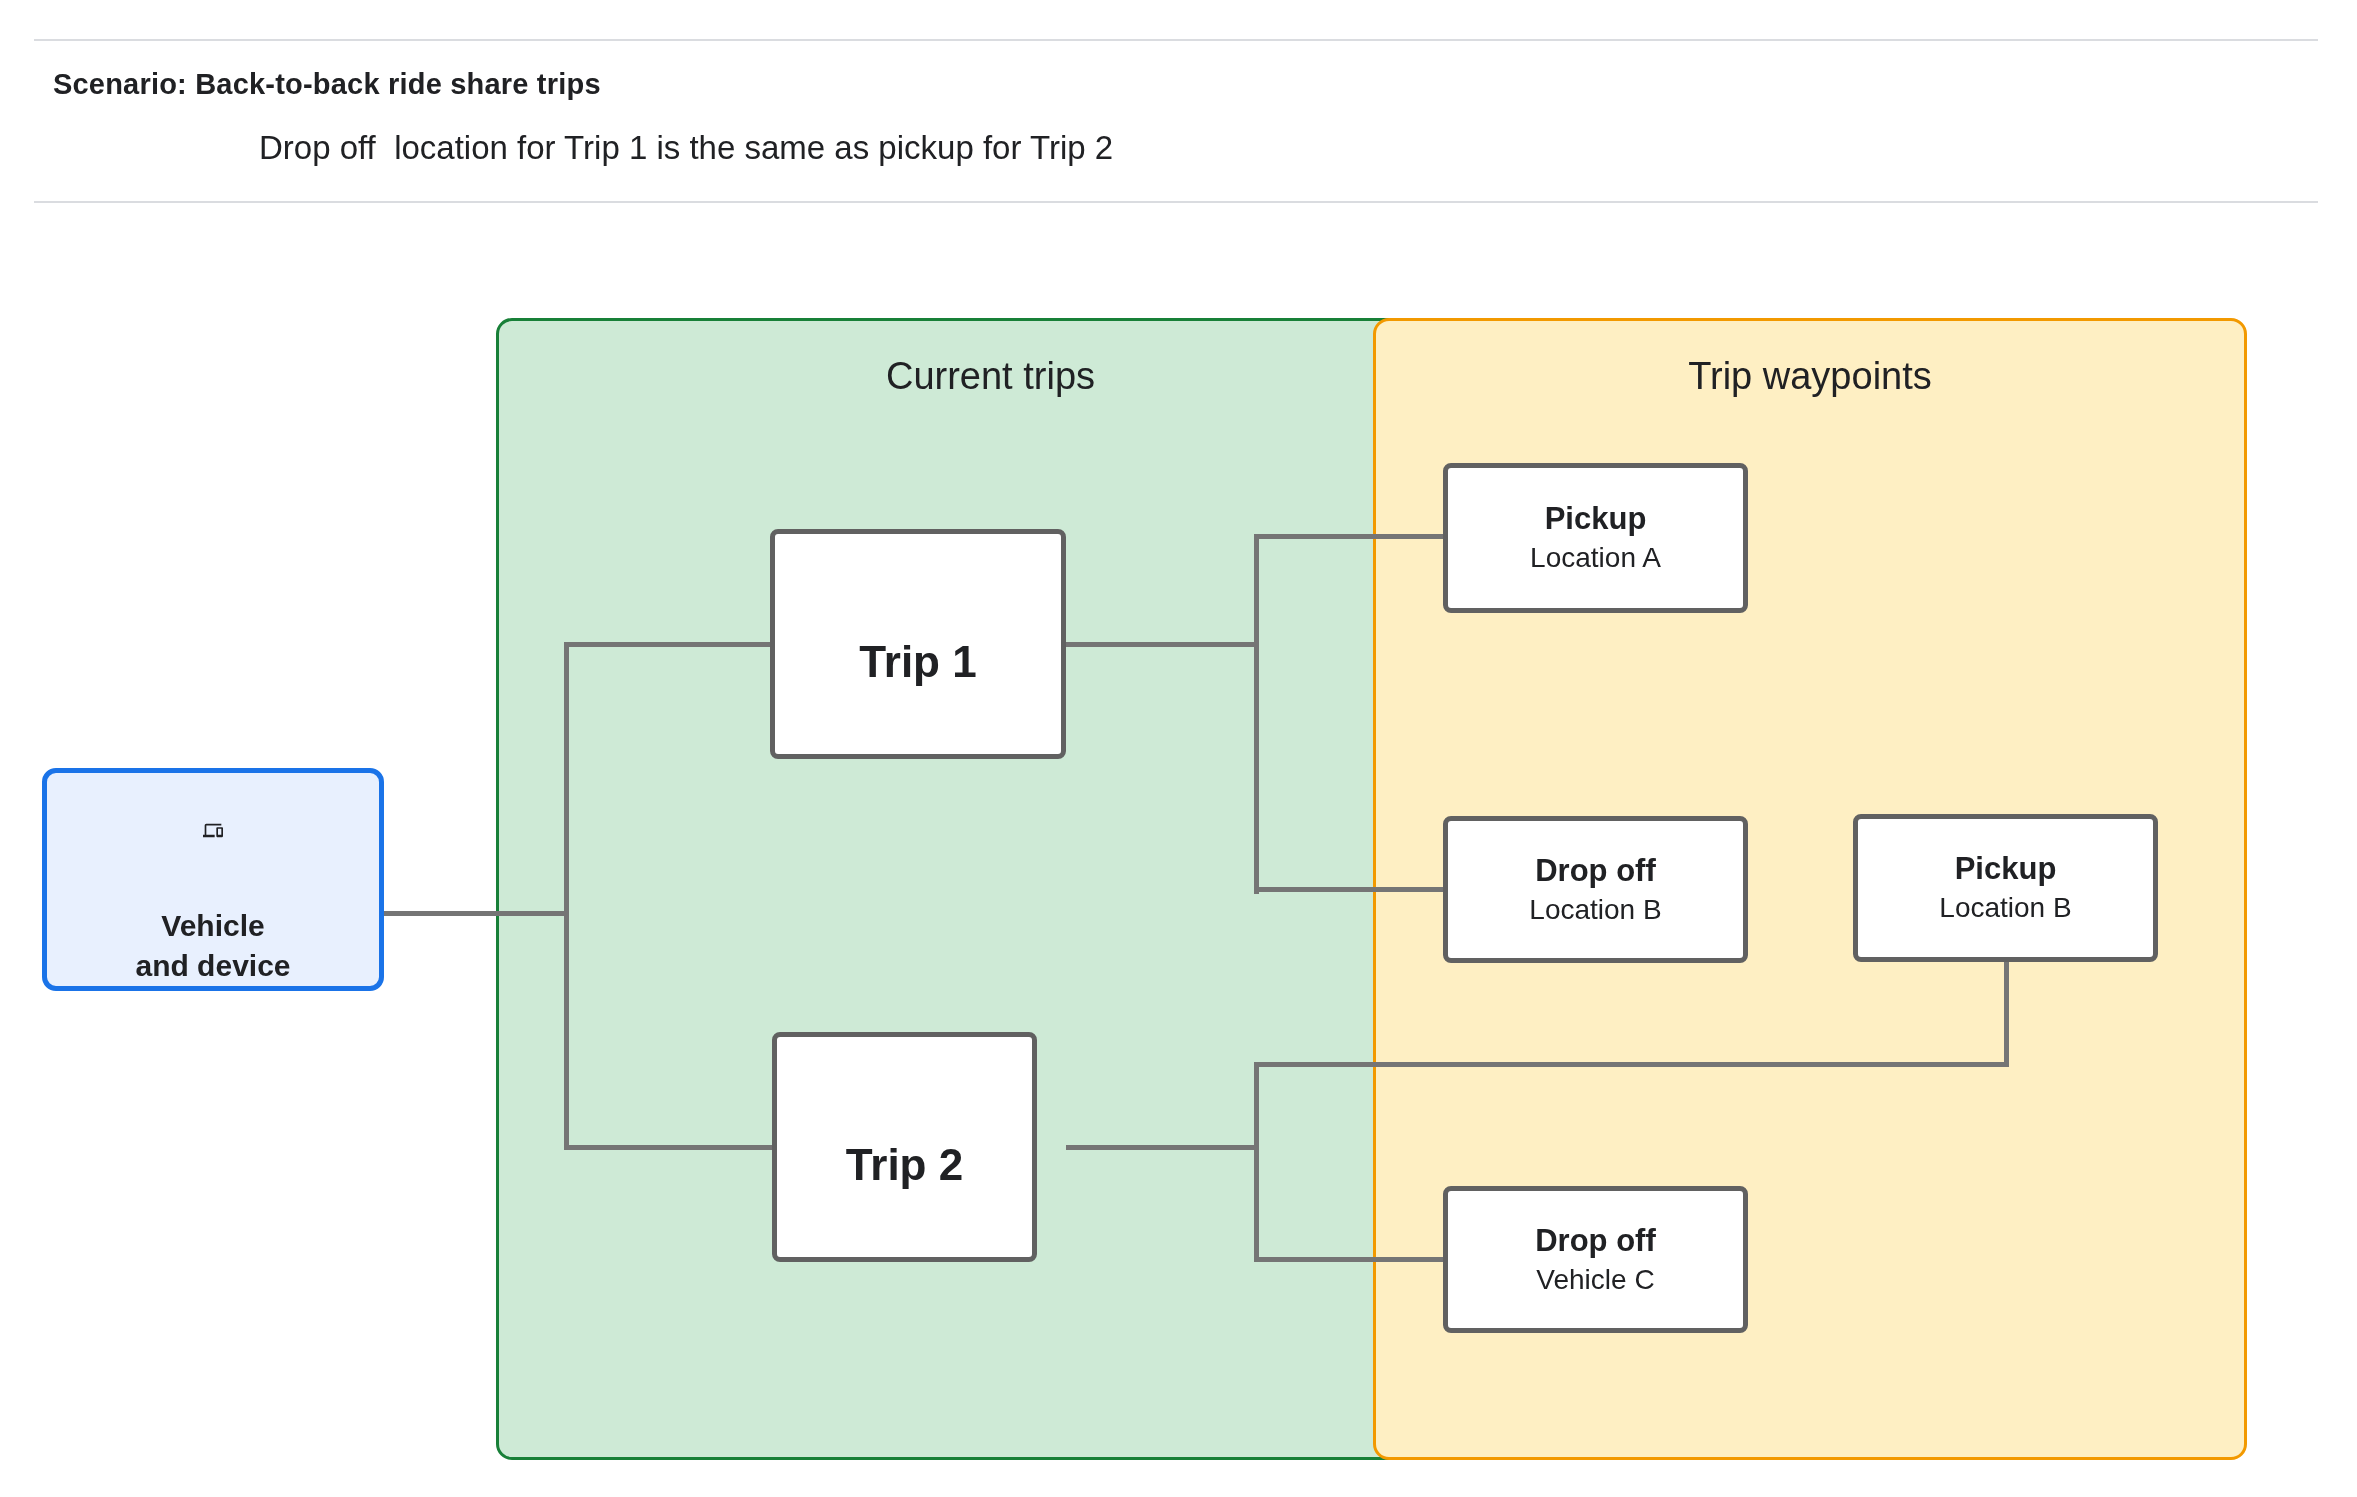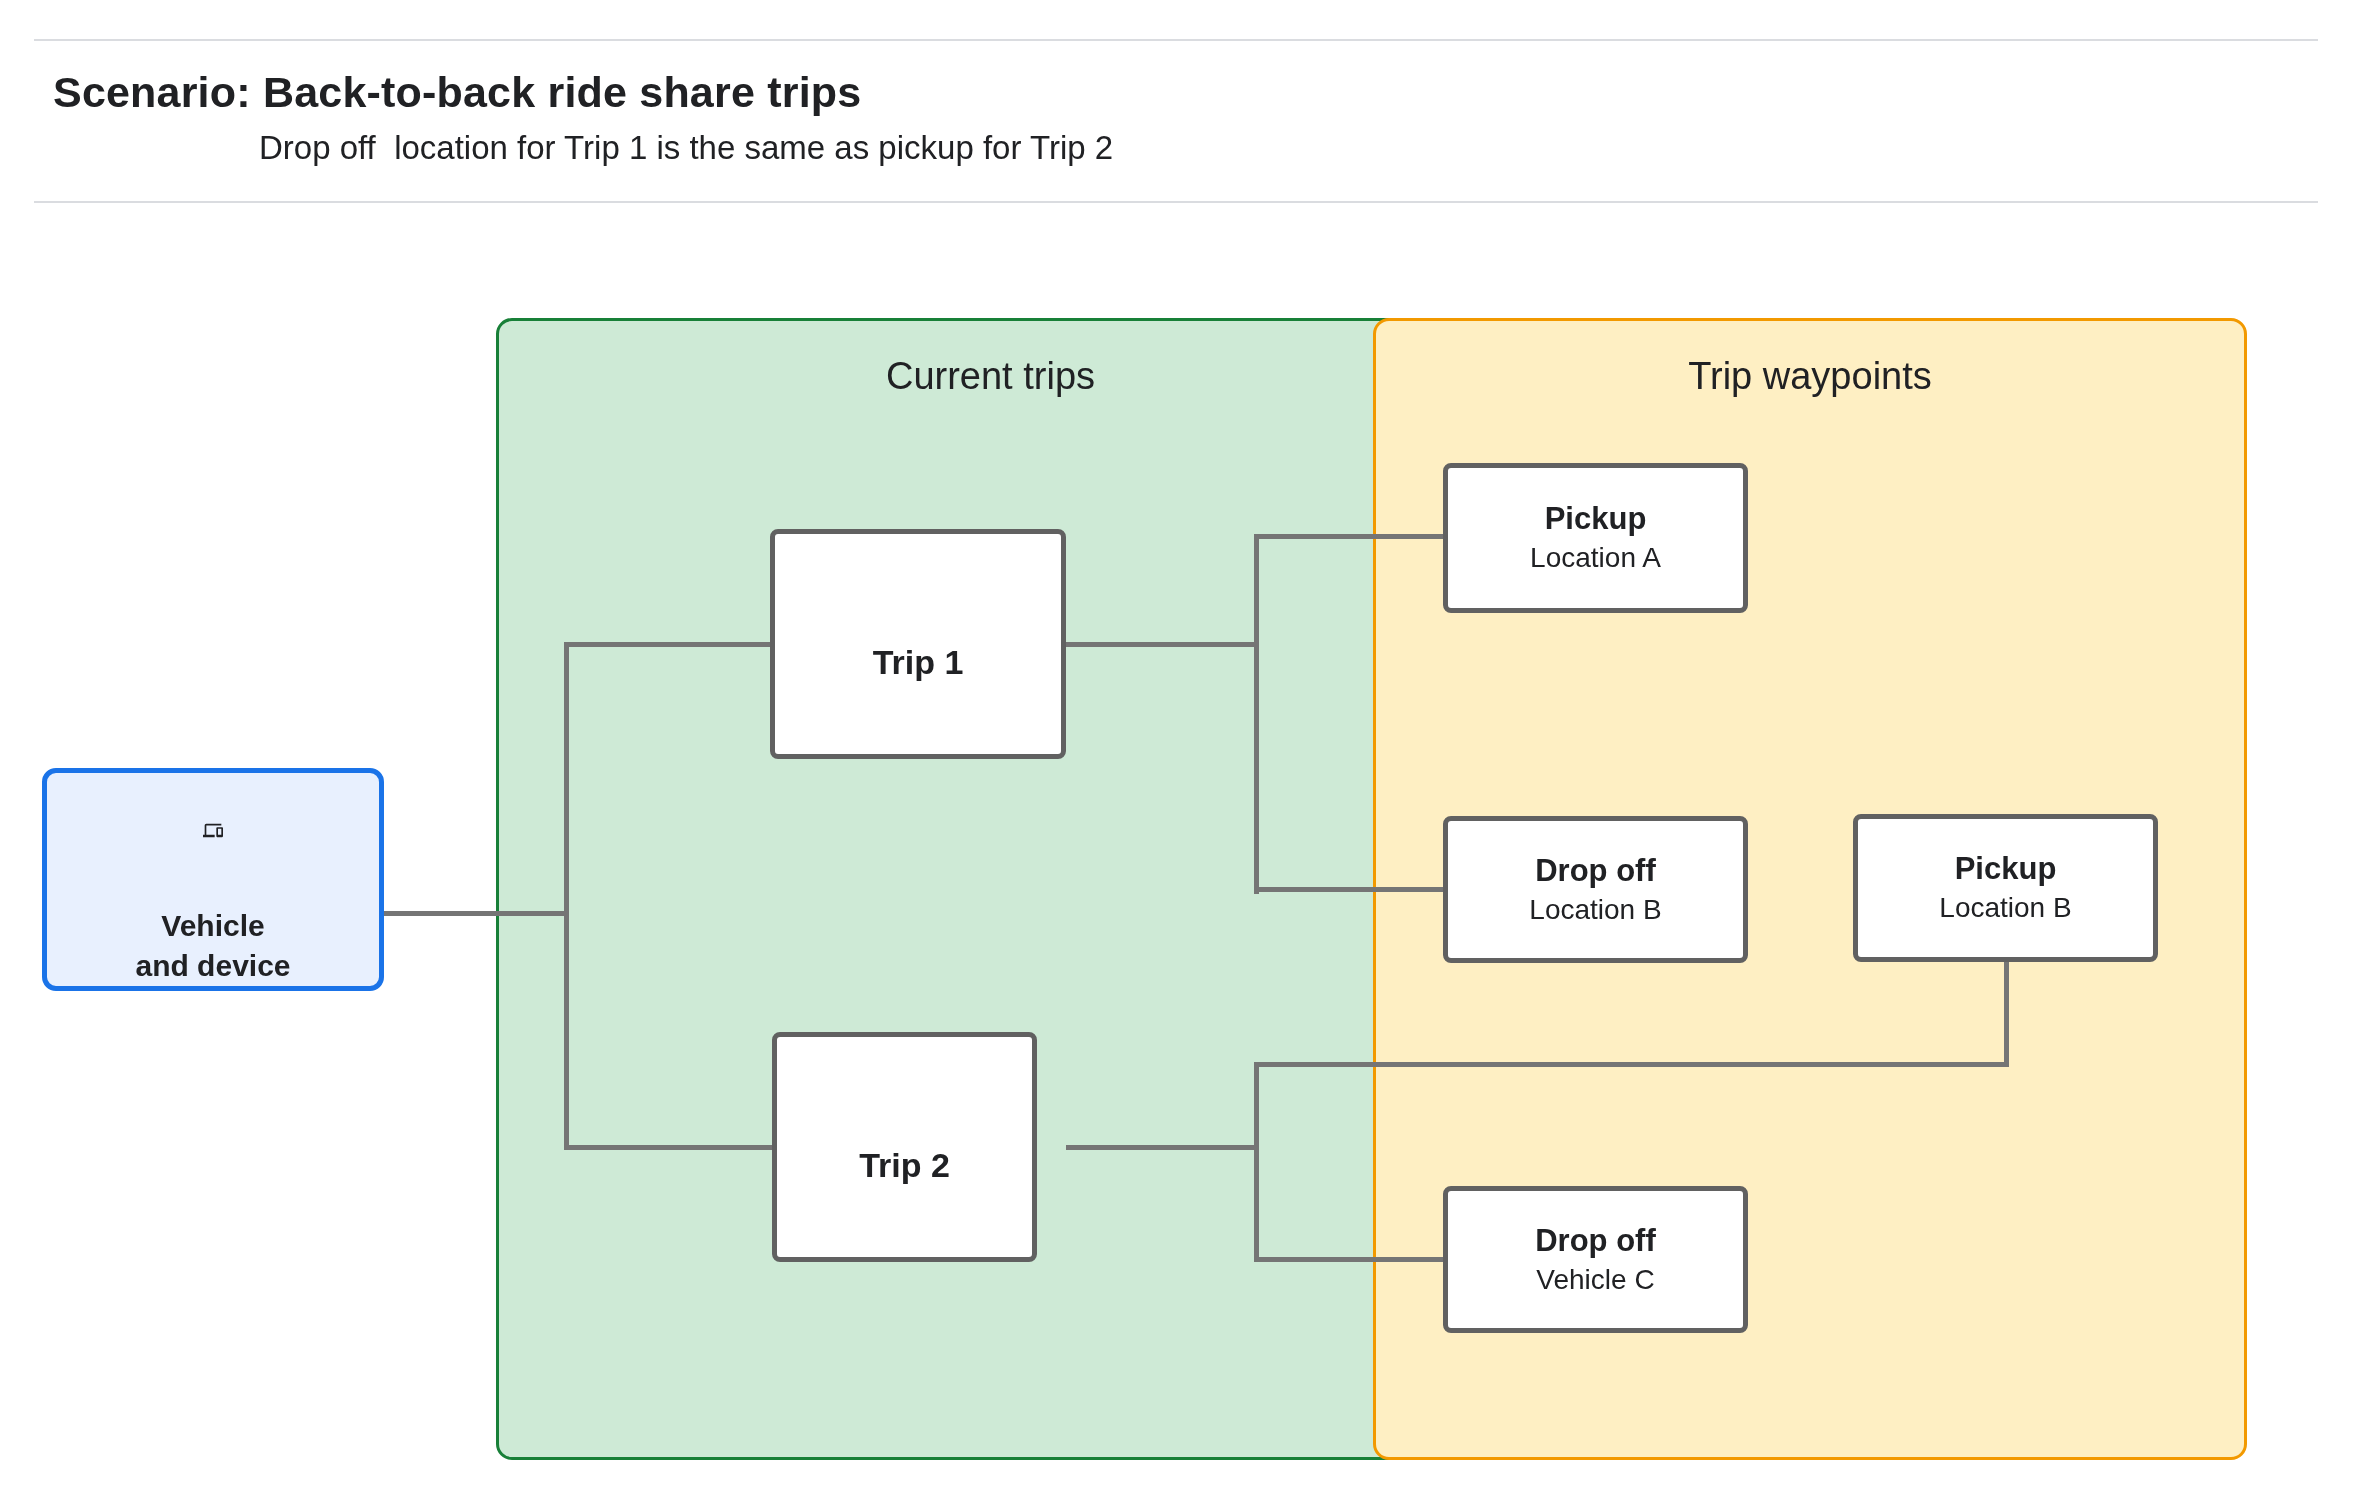--- a/index.html
+++ b/index.html
@@ -13,21 +13,21 @@
   html,body{background:#ffffff;}
   body{
     width:2357px; height:1497px; position:relative; overflow:hidden;
     font-family:"Liberation Sans", sans-serif; color:var(--text);
   }
   .rule{position:absolute; left:34px; width:2284px; height:2px; background:var(--divider);}
   .rule-top{top:39px;}
   .rule-bottom{top:201px;}
   .scenario-title{
     position:absolute; left:53px; top:68px;
-    font-size:43px; font-weight:bold; letter-spacing:0.2px;
+    font-size:29px; font-weight:bold; letter-spacing:0.2px;
   }
   .scenario-subtitle{
     position:absolute; left:259px; top:129px;
     font-size:33px; white-space:pre-wrap;
   }
 
   .panel{position:absolute; top:318px; height:1142px; border-radius:16px;}
   .panel-green{left:496px; width:989px; background:var(--green-fill); border:3px solid var(--green-border);}
   .panel-yellow{left:1373px; width:874px; background:var(--yellow-fill); border:3px solid var(--yellow-border);}
   .panel-title{
@@ -38,21 +38,21 @@
   .conn{position:absolute; background:var(--connector);}
   .conn.h{height:5px;}
   .conn.v{width:5px;}
 
   .node{
     position:absolute; background:#ffffff;
     border:5px solid var(--node-border); border-radius:8px;
     display:flex; flex-direction:column; align-items:center; justify-content:center;
     text-align:center;
   }
-  .node .node-label{font-size:34px; font-weight:bold;margin-top:36px;}
+  .node .node-label{font-size:44px; font-weight:bold;margin-top:36px;}
   .node .wp-title{font-size:31px; font-weight:bold; line-height:40px;}
   .node .wp-subtitle{font-size:28px; font-weight:normal; line-height:38px;}
 
   .vehicle{
     position:absolute; left:42px; top:768px; width:342px; height:223px;
     background:var(--blue-fill); border:5px solid var(--blue-border); border-radius:14px;
     display:flex; flex-direction:column; align-items:center; padding-top:50px;
     text-align:center;
   }
   .vehicle svg{width:80px; height:57px; display:block;}

